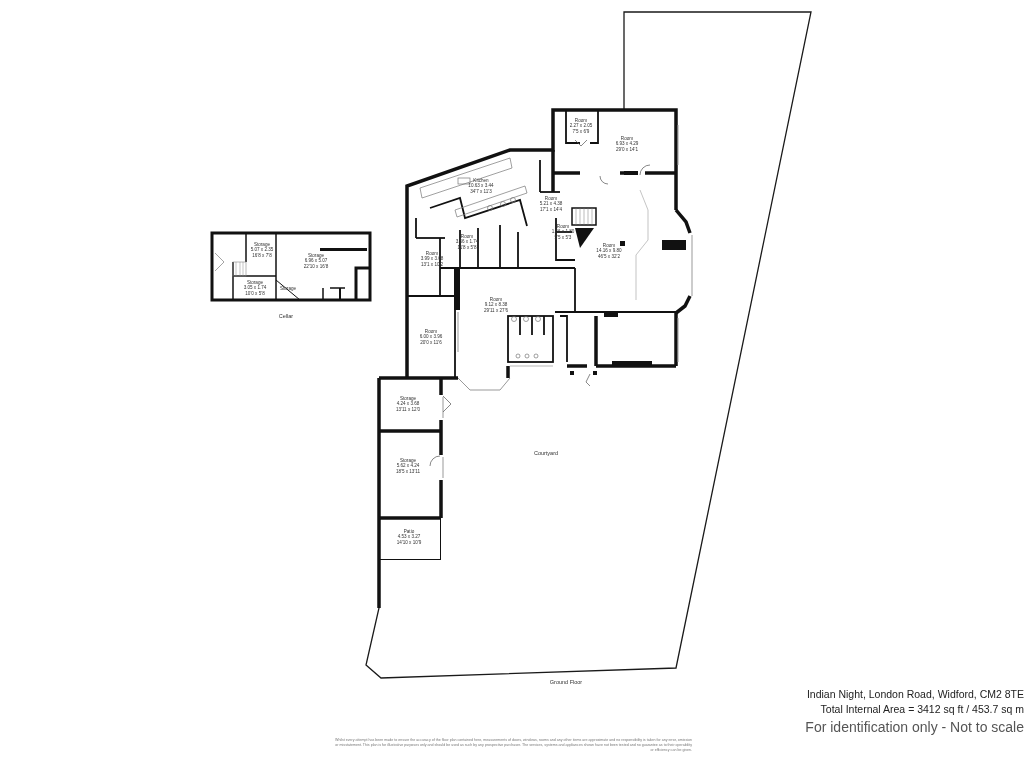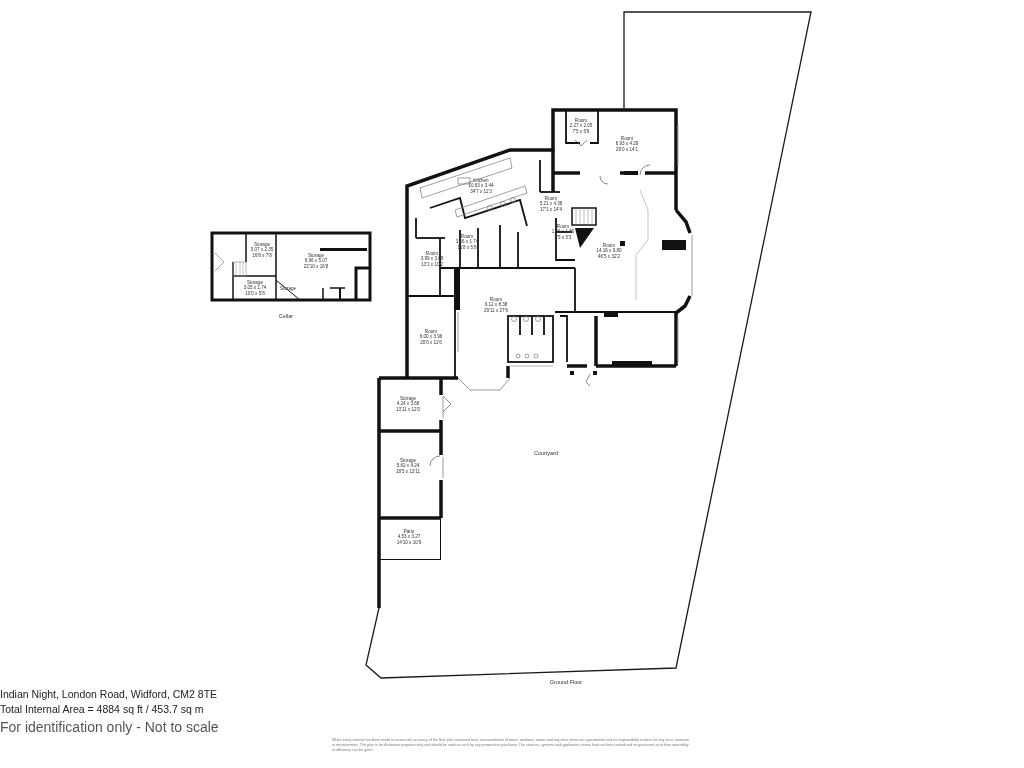--- a/index.html
+++ b/index.html
@@ -1,21 +1,21 @@
 <!DOCTYPE html>
 <html><head>
   <meta charset="utf-8">
   <style>
     html, body { margin: 0; padding: 0; background: #ffffff; }
     body { width: 1024px; height: 768px; position: relative; overflow: hidden; font-family: "Liberation Sans", sans-serif; }
     #plan { position: absolute; left: 0; top: 0; width: 1024px; height: 768px; }
     .lbl { position: absolute; text-align: center; color: #333; line-height: 1.15; transform: translate(-50%, -50%); white-space: nowrap; }
     .lbl .n, .lbl .m, .lbl .i { display: block; font-size: 4.6px; }
     .floor-label { position: absolute; font-size: 5.5px; color: #333; transform: translate(-50%, -50%); }
-    .footer { position: absolute; left: 0; width: 1024px; text-align: left; color: #222; }
+    .footer { position: absolute; left: 0; width: 1024px; text-align: right; color: #222; }
     .f-address { top: 688px; font-size: 10.5px; }
     .f-area { top: 703px; font-size: 10.5px; }
     .f-note { top: 719px; font-size: 14px; color: #555; }
     .f-disclaimer { top: 738px; font-size: 3.6px; color: #777; line-height: 1.35; width: 360px; left: 332px; }
   </style>
 </head>
 <body>
 
 <svg id="plan" viewBox="0 0 1024 768" xmlns="http://www.w3.org/2000/svg">
 
@@ -252,15 +252,15 @@
   <span class="m">4.53 x 3.27</span>
   <span class="i">14'10 x 10'9</span>
 </div>
 
 <div class="floor-label" style="left:546px;top:453px;">Courtyard</div>
 <div class="floor-label" style="left:566px;top:682px;">Ground Floor</div>
 
 <div style="position:absolute;left:379px;top:518px;width:62px;height:42px;border:1.3px solid #111;border-top:none;box-sizing:border-box;"></div>
 
 <div class="footer f-address">Indian Night, London Road, Widford, CM2 8TE</div>
-<div class="footer f-area">Total Internal Area = 4884 sq ft / 453.7 sq m</div>
+<div class="footer f-area">Total Internal Area = 3412 sq ft / 453.7 sq m</div>
 <div class="footer f-note">For identification only - Not to scale</div>
 <div class="footer f-disclaimer">Whilst every attempt has been made to ensure the accuracy of the floor plan contained here, measurements of doors, windows, rooms and any other items are approximate and no responsibility is taken for any error, omission or misstatement. This plan is for illustrative purposes only and should be used as such by any prospective purchaser. The services, systems and appliances shown have not been tested and no guarantee as to their operability or efficiency can be given.</div>
 
 </body></html>

